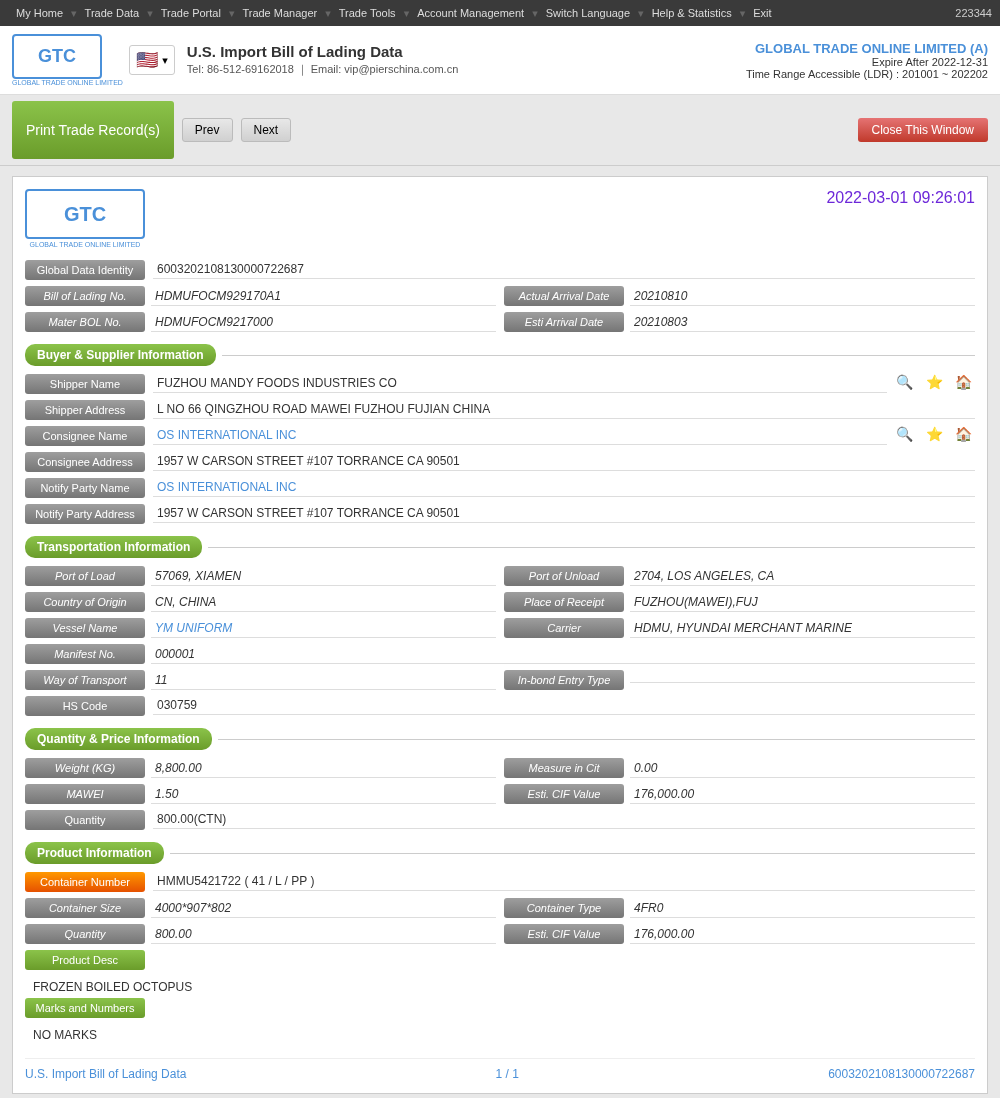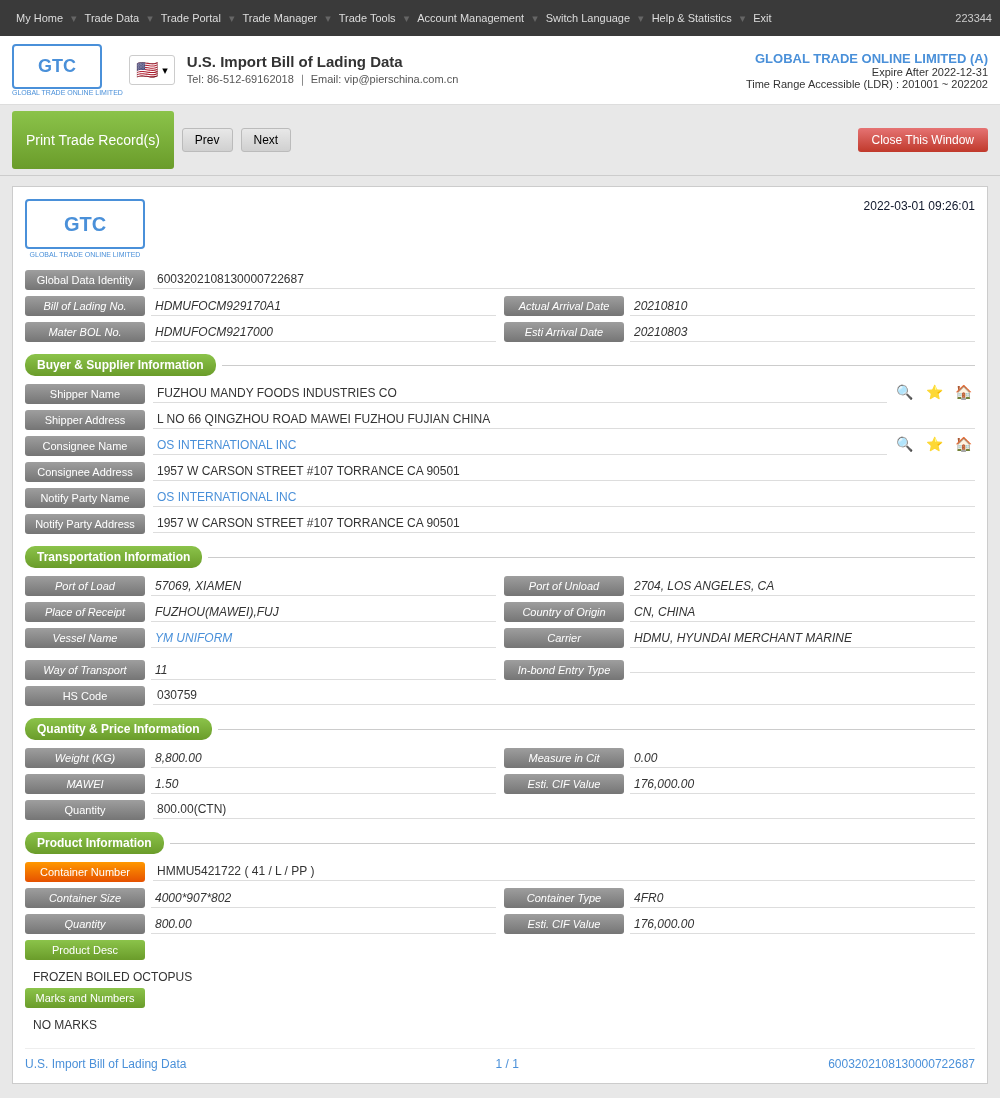--- a/index.html
+++ b/index.html
@@ -5,21 +5,21 @@
     * { box-sizing: border-box; margin: 0; padding: 0; }
     body { font-family: Arial, sans-serif; font-size: 12px; background: #f0f0f0; color: #333; }
 
     
     .top-nav {
       background: #3a3a3a;
       color: #ccc;
       display: flex;
       align-items: center;
       padding: 0 8px;
-      height: 36px;
+      height: 26px;
       font-size: 11px;
     }
     .top-nav .nav-item {
       padding: 0 8px;
       cursor: pointer;
       color: #ddd;
       display: flex;
       align-items: center;
       gap: 3px;
     }
@@ -102,21 +102,21 @@
       margin-bottom: 12px;
     }
     .record-logo {
       width: 120px; height: 50px;
       border: 2px solid #4a90d9;
       display: flex; align-items: center; justify-content: center;
       font-size: 20px; font-weight: bold; color: #4a90d9;
       border-radius: 4px;
     }
     .record-logo-sub { font-size: 7px; color: #4a90d9; text-align: center; margin-top: 2px; }
-    .record-date { font-size: 12px; color: #0f172a; }
+    .record-date { font-size: 16px; color: #6d28d9; }
 
     
     .field-row {
       display: flex;
       align-items: flex-start;
       margin-bottom: 6px;
       gap: 8px;
     }
     .field-label {
       background: linear-gradient(to bottom, #9e9e9e, #757575);
@@ -365,41 +365,45 @@
         <span class="field-value">57069, XIAMEN</span>
       </div>
       <div class="field-col">
         <span class="field-label">Port of Unload</span>
         <span class="field-value">2704, LOS ANGELES, CA</span>
       </div>
     </div>
 
     <div class="field-row-2col">
       <div class="field-col">
+        <span class="field-label">Country of Origin</span>
+        <span class="field-value">CN, CHINA</span>
+      </div>
+      <div class="field-col">
         <span class="field-label">Place of Receipt</span>
         <span class="field-value">FUZHOU(MAWEI),FUJ</span>
       </div>
-      <div class="field-col">
-        <span class="field-label">Country of Origin</span>
-        <span class="field-value">CN, CHINA</span>
-      </div>
     </div>
 
     <div class="field-row-2col">
       <div class="field-col">
         <span class="field-label">Vessel Name</span>
         <span class="field-value link">YM UNIFORM</span>
       </div>
       <div class="field-col">
         <span class="field-label">Carrier</span>
         <span class="field-value">HDMU, HYUNDAI MERCHANT MARINE</span>
       </div>
     </div>
 
     <div class="field-row-2col">
+      <div class="field-col">
+        <span class="field-label">Manifest No.</span>
+        <span class="field-value">000001</span>
+      </div>
     </div>
 
     <div class="field-row-2col">
       <div class="field-col">
         <span class="field-label">Way of Transport</span>
         <span class="field-value">11</span>
       </div>
       <div class="field-col">
         <span class="field-label">In-bond Entry Type</span>
         <span class="field-value"></span>

